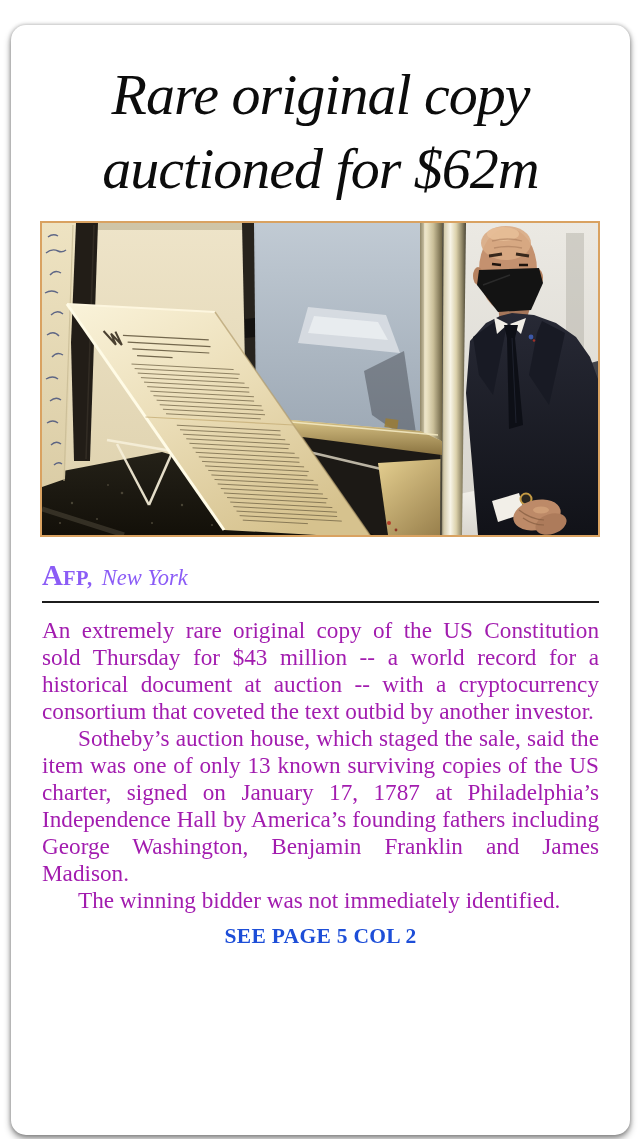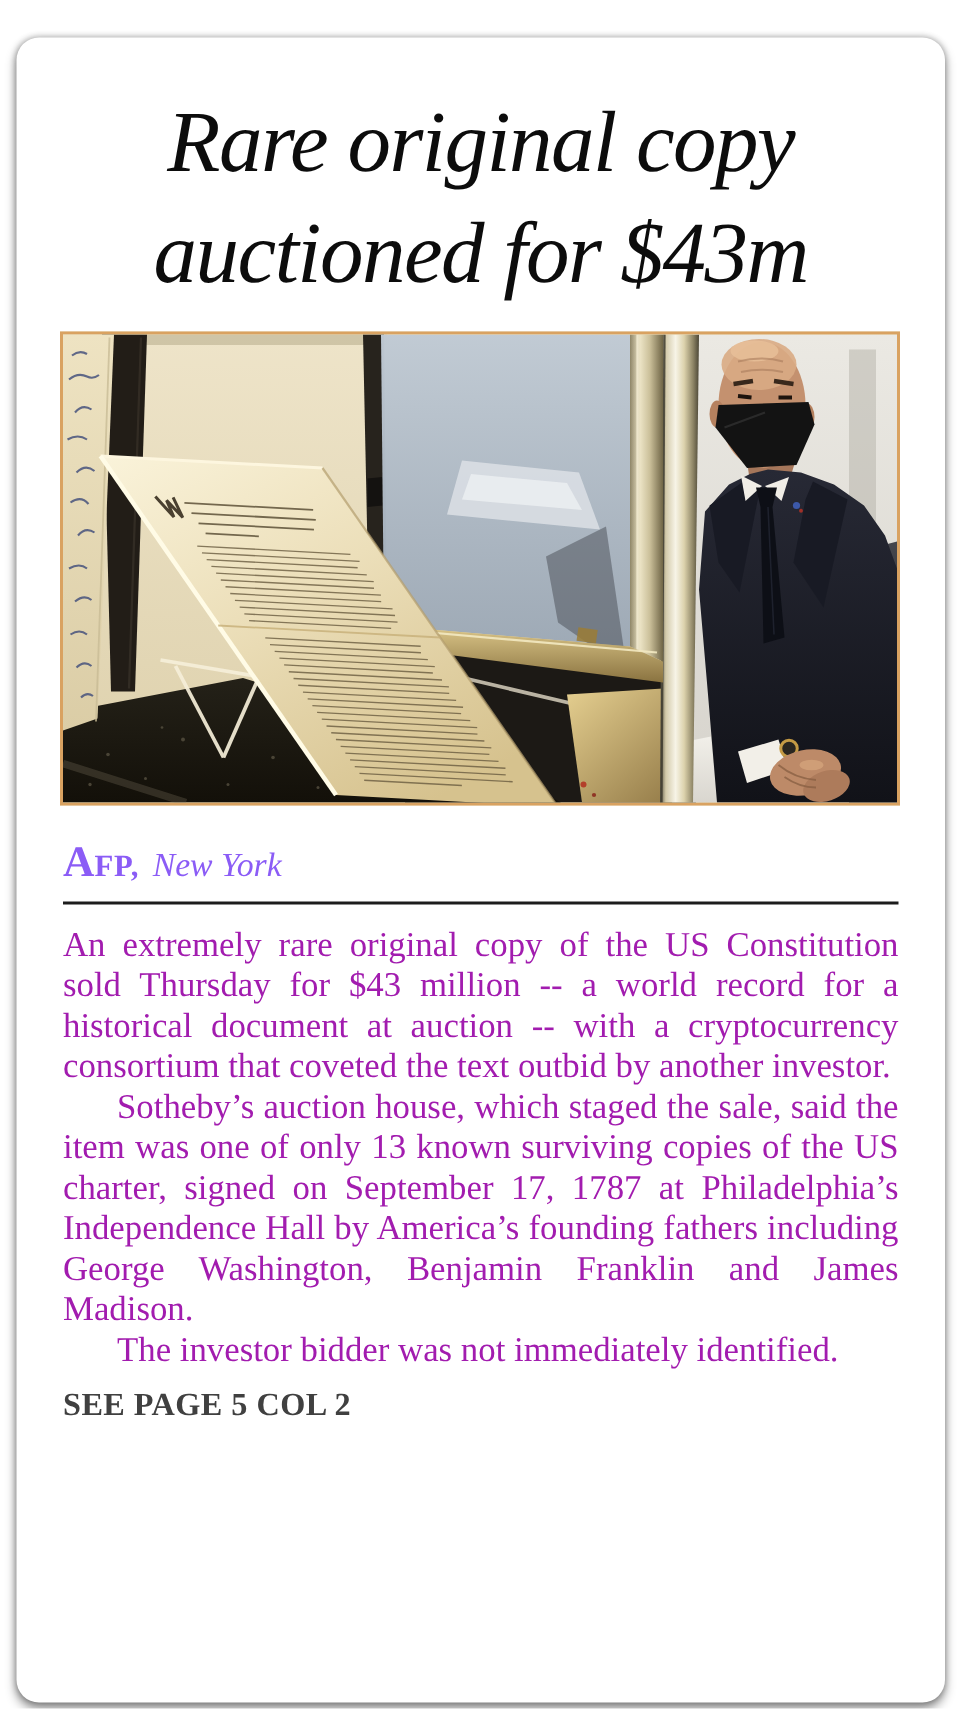--- a/index.html
+++ b/index.html
@@ -31,32 +31,32 @@
   .agency-rest { font-weight:700; font-size:20.5px; letter-spacing:.5px; }
   .byline-location { font-style:italic; font-size:22.5px; margin-left:9px; }
   .byline-rule { margin:7px 31px 0; border:0; border-top:2.5px solid #1c1c1c; }
   .article-body {
     margin:14px 31px 0; color:#a21caf;
     font-size:23.2px; line-height:27px; text-align:justify;
   }
   .article-body p { text-indent:36px; }
   .article-body p:first-child { text-indent:0; }
   .see-page {
-    margin:10px 31px 0; text-align:left;
-    font-weight:700; font-size:21.5px; letter-spacing:.3px; color:#404040;
+    margin:10px 31px 0; text-align:center;
+    font-weight:700; font-size:21.5px; letter-spacing:.3px; color:#1d4ed8;
   }
 </style>
 </head>
 <body>
 
 <div class="card">
 
   <h1 class="headline">
     <div>Rare original copy</div>
-    <div>auctioned for $43m</div>
+    <div>auctioned for $62m</div>
   </h1>
 
   <div class="photo-frame">
     <svg viewBox="0 0 556 312" preserveAspectRatio="none" role="img">
       <defs>
         <linearGradient id="g-wall" x1="0" y1="0" x2="0" y2="1">
           <stop offset="0" stop-color="#eee4c9"></stop>
             <stop offset="1" stop-color="#ddd0ab"></stop>
         </linearGradient>
         <linearGradient id="g-rwall" x1="0" y1="0" x2="0" y2="1">
@@ -228,19 +228,19 @@
   </div>
 
   <div class="byline">
     <span class="agency-initial">A</span><span class="agency-rest">FP,</span><span class="byline-location">New York</span>
   </div>
 
   <hr class="byline-rule">
 
   <div class="article-body">
     <p>An extremely rare original copy of the US Constitution sold Thursday for $43 million -- a world record for a historical document at auction -- with a cryptocurrency consortium that coveted the text outbid by another investor.</p>
-    <p>Sotheby’s auction house, which staged the sale, said the item was one of only 13 known surviving copies of the US charter, signed on September 17, 1787 at Philadelphia’s Independence Hall by America’s founding fathers including George Washington, Benjamin Franklin and James Madison.</p>
-    <p>The investor bidder was not immediately identified.</p>
+    <p>Sotheby’s auction house, which staged the sale, said the item was one of only 13 known surviving copies of the US charter, signed on January 17, 1787 at Philadelphia’s Independence Hall by America’s founding fathers including George Washington, Benjamin Franklin and James Madison.</p>
+    <p>The winning bidder was not immediately identified.</p>
   </div>
 
   <div class="see-page">SEE PAGE 5 COL 2</div>
 
 </div>
 
 </body></html>

